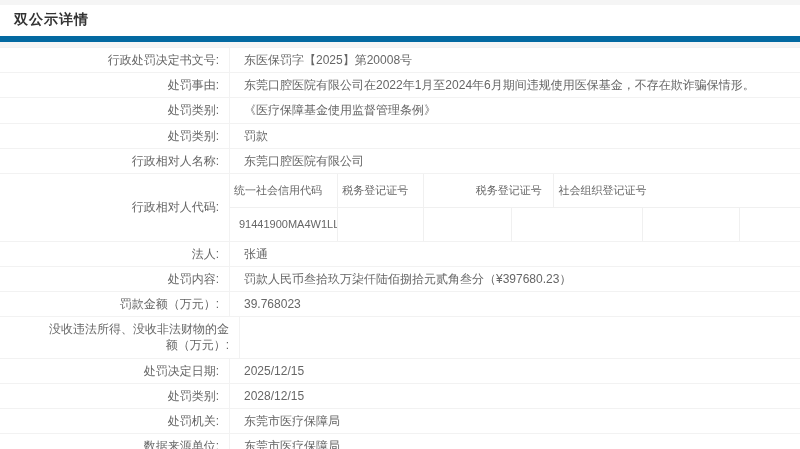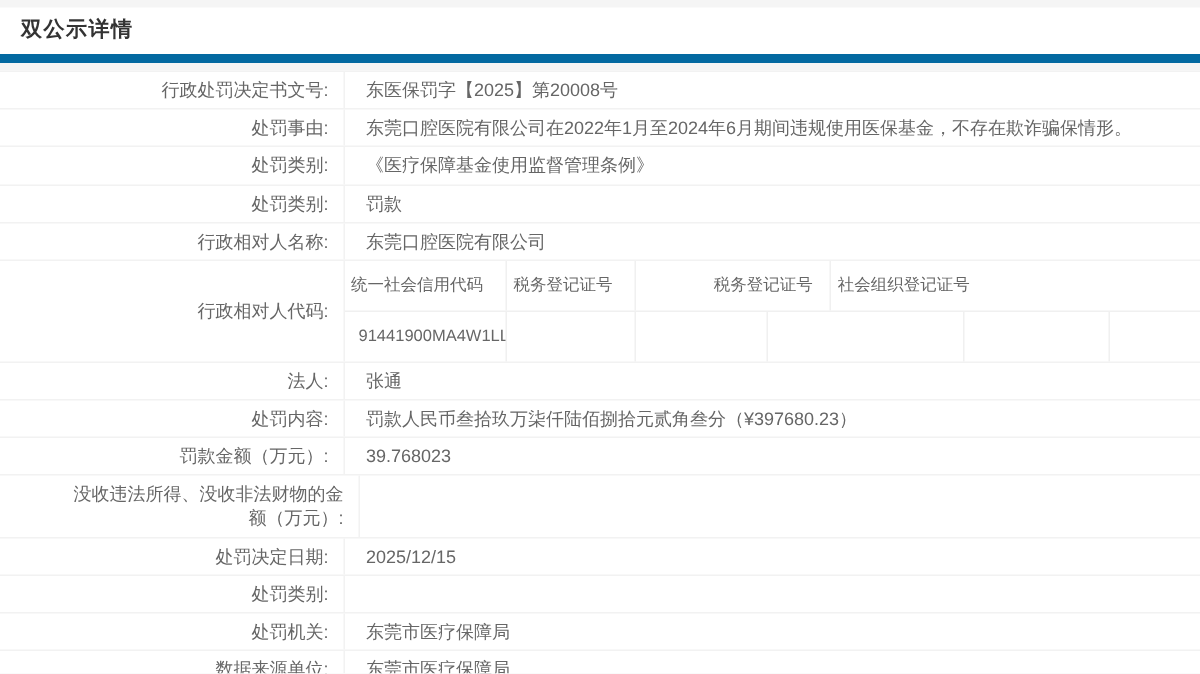--- a/index.html
+++ b/index.html
@@ -166,20 +166,21 @@
       <div class="row-value"></div>
     </div>
 
     <div class="row">
       <div class="row-label">处罚决定日期:</div>
       <div class="row-value">2025/12/15</div>
     </div>
 
     <div class="row">
       <div class="row-label">处罚类别:</div>
+      <div class="row-value">2028/12/15</div>
     </div>
 
     <div class="row">
       <div class="row-label">处罚机关:</div>
       <div class="row-value">东莞市医疗保障局</div>
     </div>
 
     <div class="row">
       <div class="row-label">数据来源单位:</div>
       <div class="row-value">东莞市医疗保障局</div>

